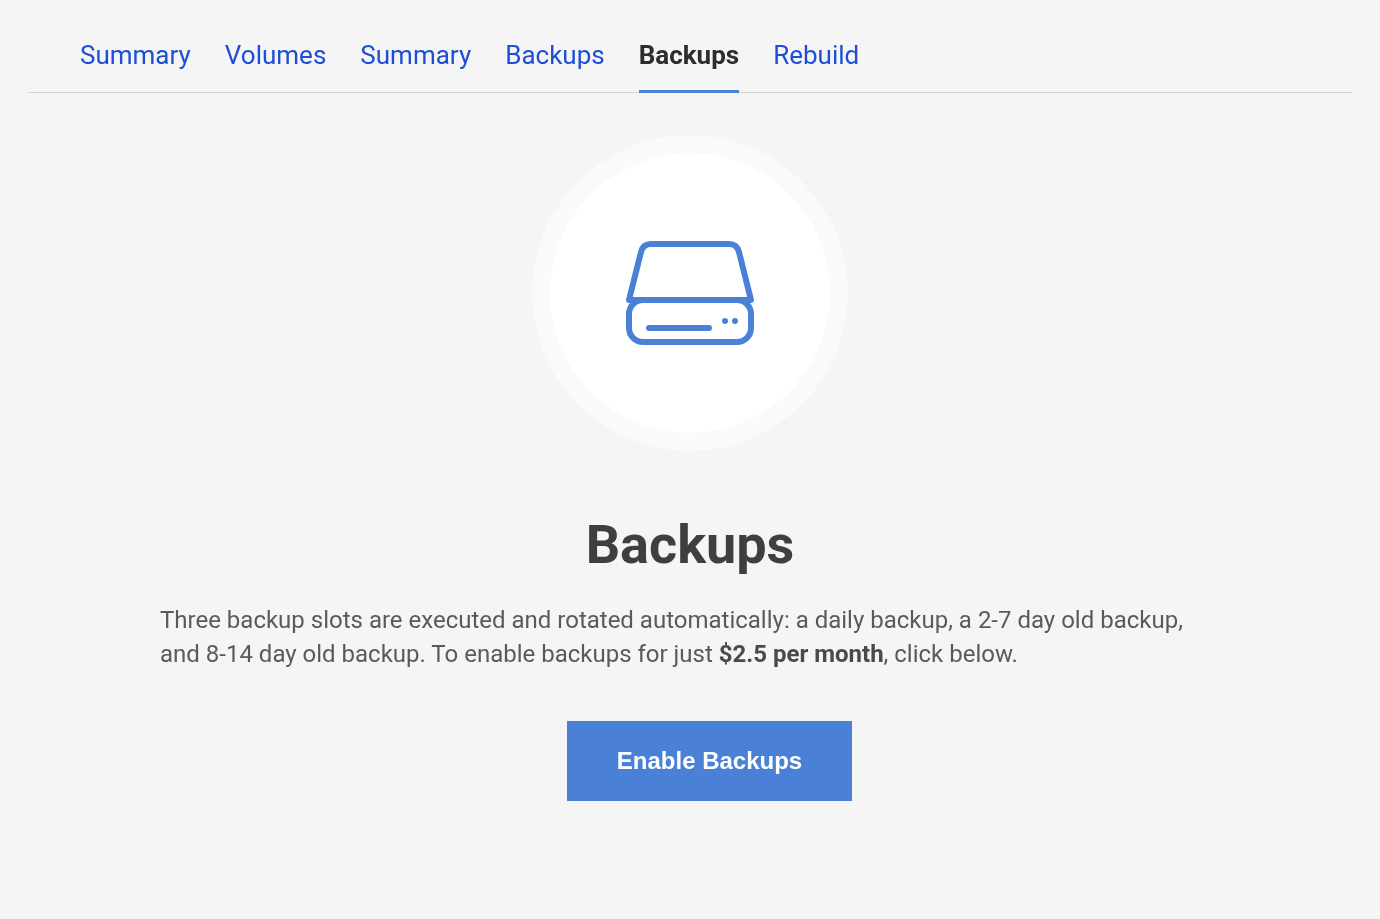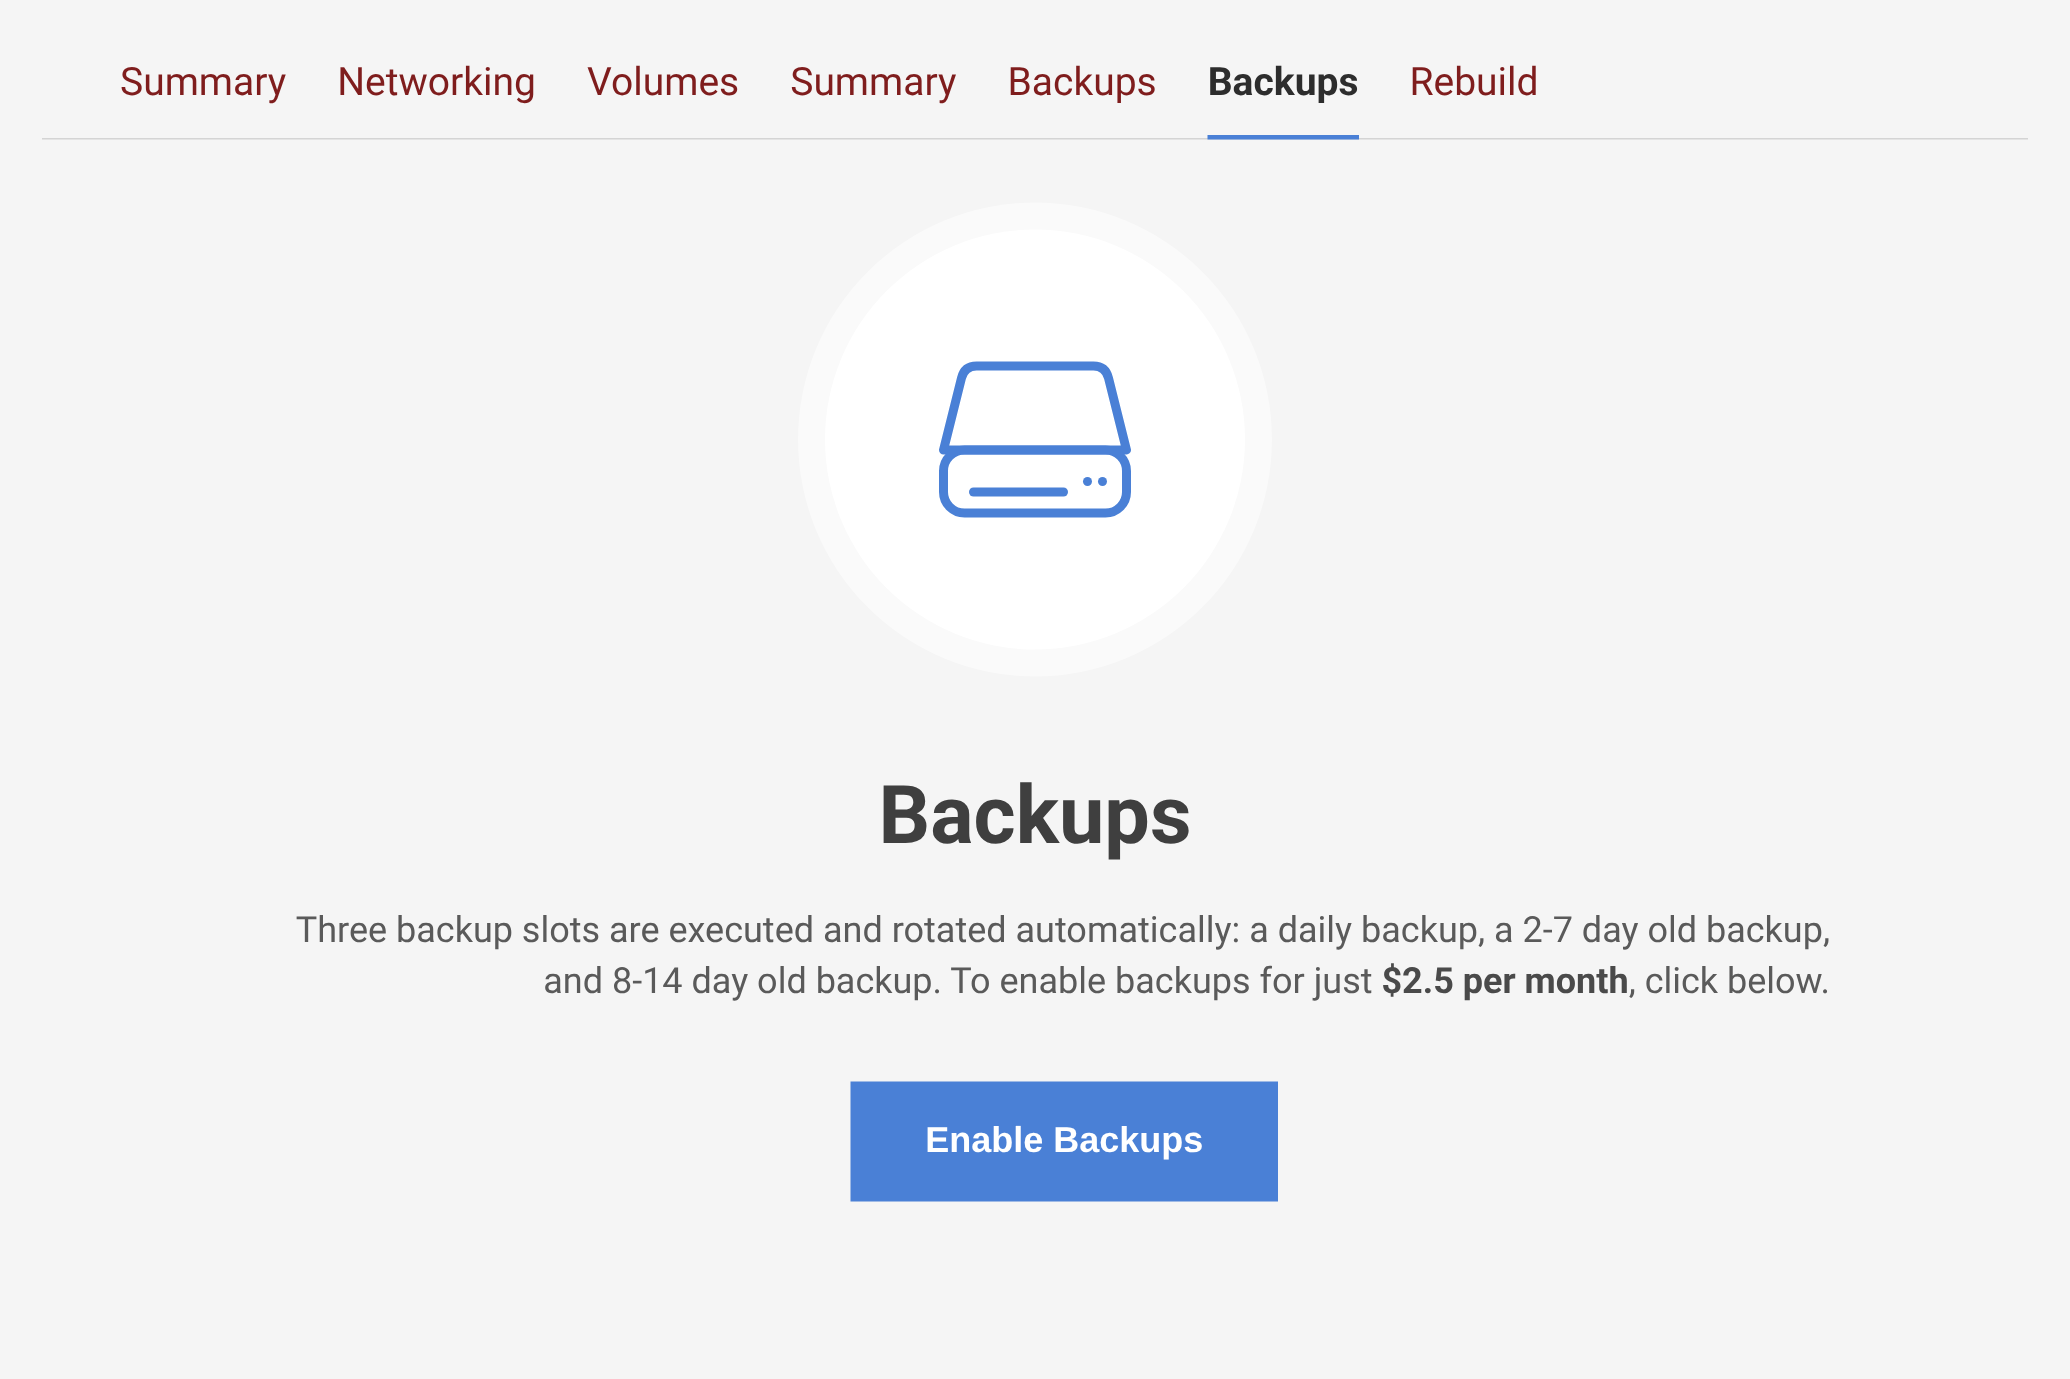--- a/index.html
+++ b/index.html
@@ -19,21 +19,21 @@
     .tabs {
       display: flex;
       gap: 34px;
       padding: 40px 52px 0 52px;
       border-bottom: 1px solid #d4d4d4;
       margin-left: 28px;
       margin-right: 28px;
     }
     .tab {
       font-size: 26px;
-      color: #7f1d1d;
+      color: #1d4ed8;
       padding-bottom: 22px;
       cursor: pointer;
       position: relative;
       font-weight: 400;
     }
     .tab.active {
       color: #2d2d2d;
       font-weight: 700;
     }
     .tab.active::after {
@@ -68,21 +68,21 @@
     }
     .heading {
       font-size: 54px;
       font-weight: 700;
       color: #3f3f3f;
       margin-bottom: 28px;
     }
     .description {
       font-size: 24px;
       color: #5a5a5a;
-      text-align: right;
+      text-align: left;
       max-width: 1060px;
       line-height: 1.4;
       margin-bottom: 50px;
     }
     .description strong {
       font-weight: 700;
       color: #4a4a4a;
     }
     .enable-button {
       background: #4a80d6;
@@ -94,21 +94,20 @@
       cursor: pointer;
       margin-left: 39px;
     }
   </style>
 </head>
 <body>
 
 <div class="container">
   <div class="tabs">
     <div class="tab">Summary</div>
-    <div class="tab">Networking</div>
     <div class="tab">Volumes</div>
     <div class="tab">Summary</div>
     <div class="tab">Backups</div>
     <div class="tab active">Backups</div>
     <div class="tab">Rebuild</div>
   </div>
 
   <div class="content">
     <div class="icon-circle">
       <svg class="disk-icon" viewBox="0 0 130 110" fill="none" stroke="#4a80d6" stroke-width="6" stroke-linecap="round" stroke-linejoin="round">

